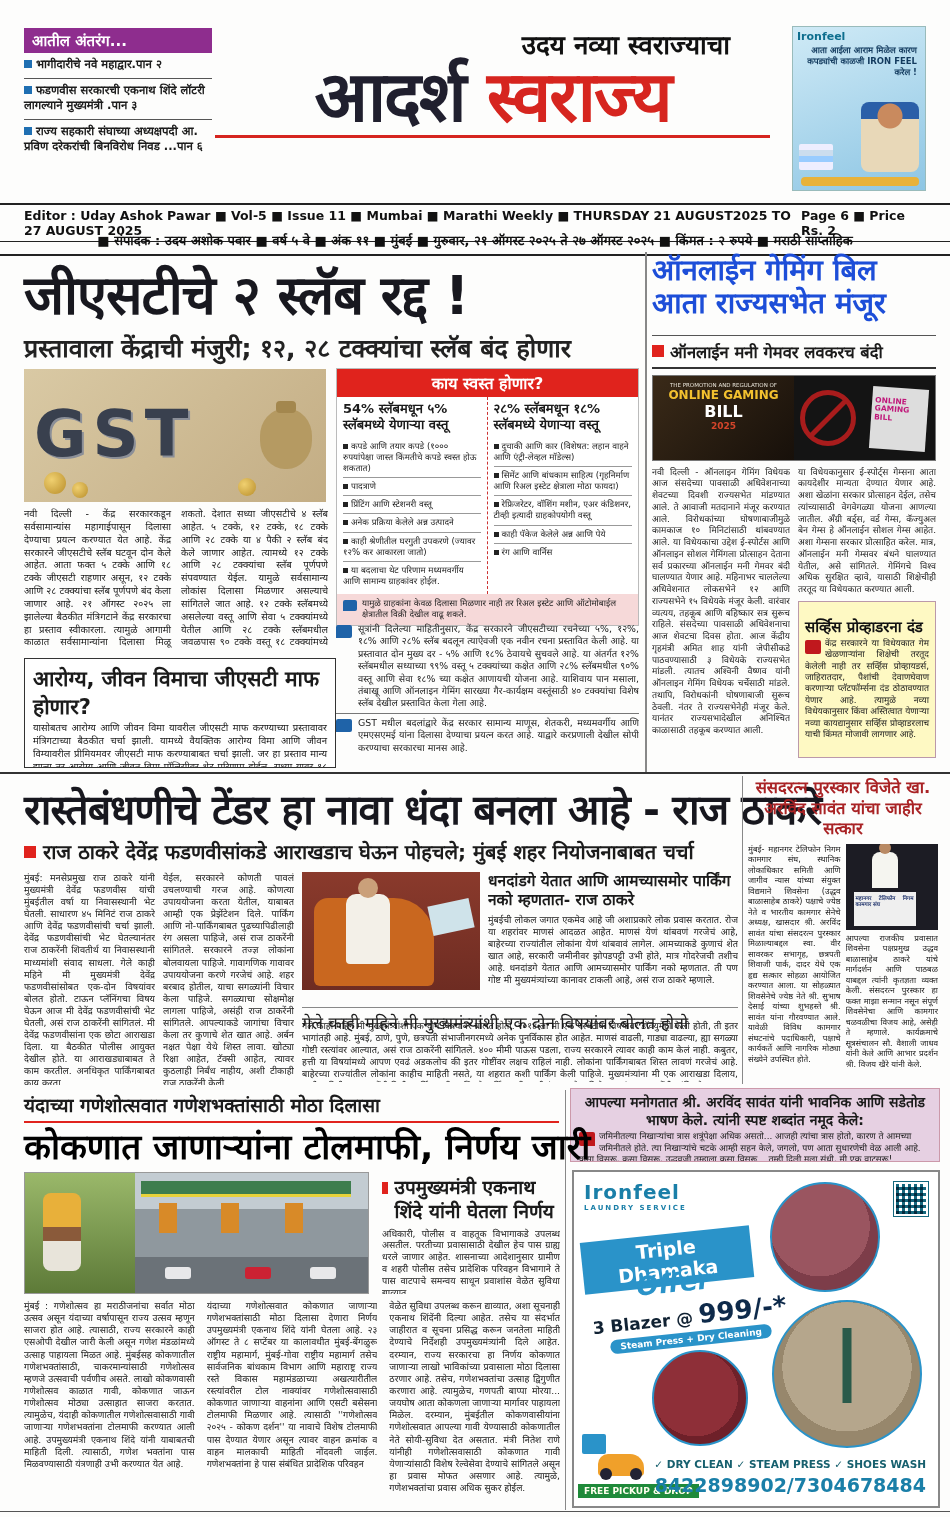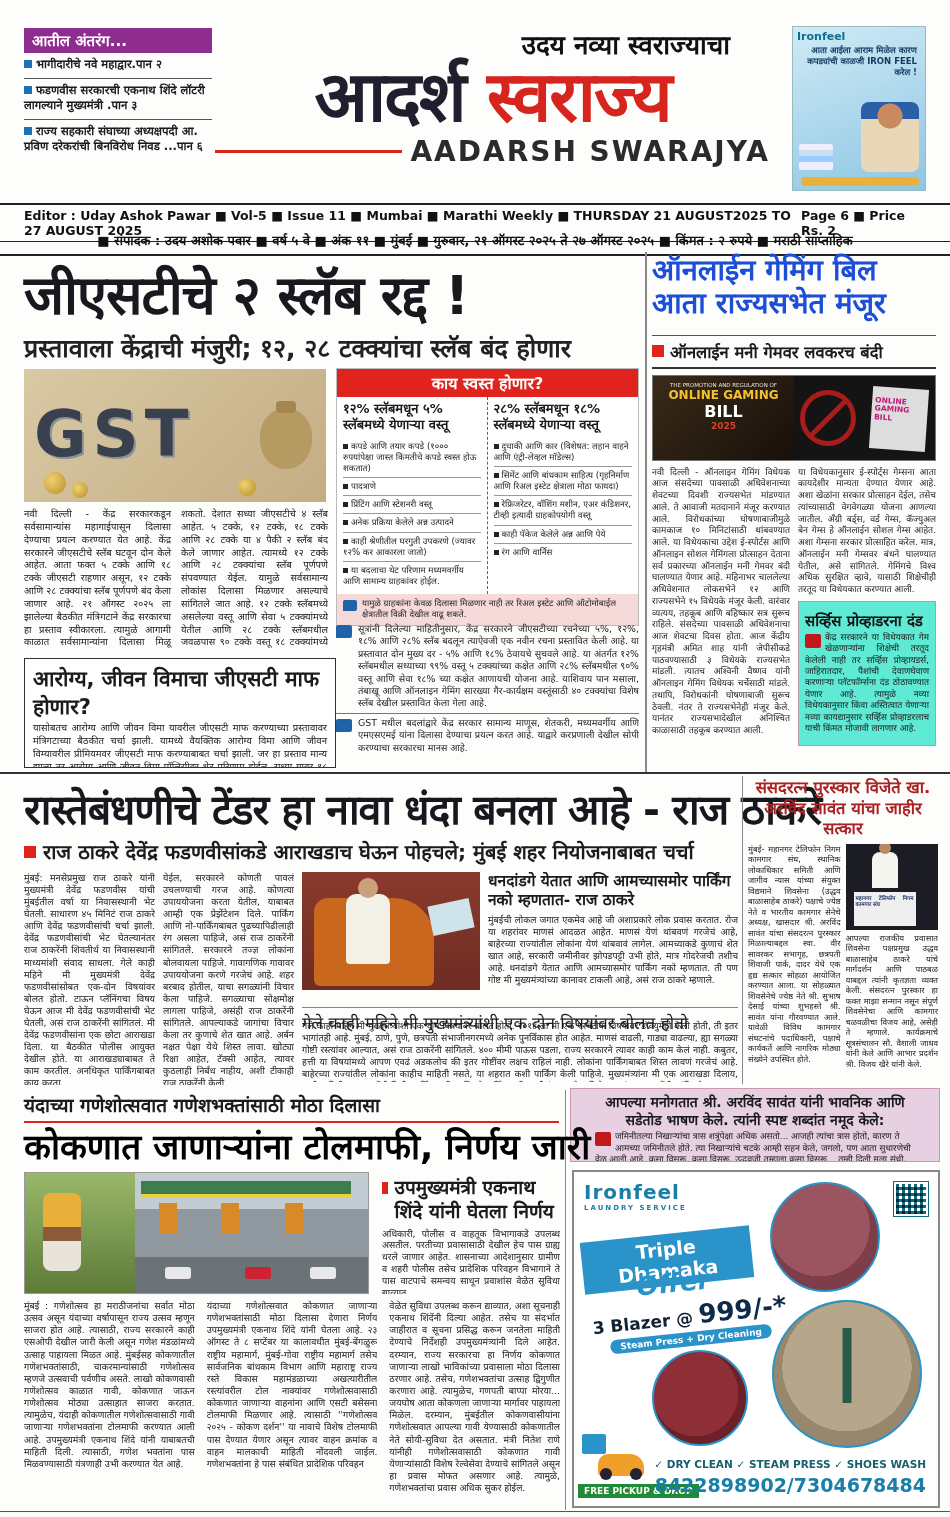--- a/index.html
+++ b/index.html
@@ -71,21 +71,21 @@
   .gp-left .t1 { font-size:5.5px; color:#e8e3d8; }
   .gp-left .t2 { font-size:12px; font-weight:800; }
   .gp-left .t3 { font-size:16px; font-weight:800; color:#fff; }
   .gp-left .t4 { font-size:9px; color:#d4452a; font-weight:bold; }
   .gp-right { width:50%; background:#141414; position:relative; }
   .gp-doc { position:absolute; right:8px; top:12px; width:56px; height:62px; background:#ddd; transform:rotate(4deg); font-size:7.5px; font-weight:800; color:#c0187a; padding:10px 3px; line-height:1.1; }
   .gp-ban { position:absolute; left:6px; top:14px; width:56px; height:56px; border:5px solid #a81c1c; border-radius:50%; }
   .gp-ban:before { content:""; position:absolute; left:-2px; top:21px; width:50px; height:5px; background:#a81c1c; transform:rotate(-45deg); }
   .gaming-body { display:flex; gap:8px; margin-top:6px; }
   .gb-col { width:50%; font-size:8.9px; line-height:1.32; text-align:justify; height:395px; overflow:hidden; }
-  .penalty-box { background:#5eead4; border:1px solid #b9a; padding:10px 6px; margin-top:5px; }
+  .penalty-box { background:#fef9c3; border:1px solid #b9a; padding:16px 6px; margin-top:5px; }
   .penalty-title { font-size:15px; font-weight:800; color:#111; }
   .penalty-body { font-size:8.8px; line-height:1.3; text-align:justify; }
   .pen-ic { float:left; width:16px; height:14px; background:#c0181d; border-radius:2px; margin:2px 4px 0 0; }
 
   .hsep1 { position:absolute; left:0; top:772px; width:950px; border-top:2px solid #333; }
 
   
   .th-headline { position:absolute; left:24px; top:780px; width:715px; font-size:41px; font-weight:800; color:#17171e; white-space:nowrap; letter-spacing:-1px; }
   .th-sub { position:absolute; left:24px; top:838px; width:715px; display:flex; gap:7px; align-items:center; font-size:20px; font-weight:bold; }
   .th-col { position:absolute; top:872px; width:131px; height:213px; font-size:9.3px; line-height:1.3; text-align:justify; overflow:hidden; }
@@ -108,21 +108,21 @@
   .sawant { position:absolute; left:748px; top:778px; width:190px; }
   .sw-headline { color:#a92325; font-size:16.5px; font-weight:800; text-align:center; line-height:1.25; }
   .sw-wrap { display:flex; gap:5px; margin-top:4px; }
   .sw-col { width:50%; font-size:8.2px; line-height:1.28; text-align:justify; height:260px; overflow:hidden; }
   .sw-photo { width:100%; height:86px; background:#1c1c24; position:relative; margin-bottom:3px; overflow:hidden; }
   .podium { position:absolute; left:8px; bottom:4px; width:62px; height:34px; background:#efefef; color:#23366e; font-size:5.5px; font-weight:bold; padding:3px 2px; line-height:1.2; }
   .speaker { position:absolute; left:26px; top:8px; width:26px; height:36px; background:#f5f5f0; border-radius:8px 8px 0 0; }
   .speaker:before { content:""; position:absolute; left:7px; top:-10px; width:12px; height:12px; border-radius:50%; background:#b98a64; }
 
   
-  .pinkbox { position:absolute; left:570px; top:1088px; width:370px; height:74px; background:#e6d0e2; border:1px solid #c9a; padding:4px 24px; overflow:hidden; }
+  .pinkbox { position:absolute; left:570px; top:1088px; width:370px; height:74px; background:#e6d0e2; border:1px solid #c9a; padding:4px 8px; overflow:hidden; }
   .pink-head { text-align:center; font-size:14px; font-weight:800; line-height:1.3; }
   .pink-body { font-size:8.8px; line-height:1.3; margin-top:2px; }
   .pink-ic { float:left; width:16px; height:14px; background:#c0181d; border-radius:2px 2px 0 2px; margin:1px 4px 0 0; }
 
   .vsep3 { position:absolute; left:565px; top:1090px; width:0; height:420px; border-left:1px solid #888; }
 
   
   .toll-kicker { position:absolute; left:24px; top:1092px; width:535px; font-size:19px; font-weight:bold; border-bottom:2px solid #e0231d; padding-bottom:3px; }
   .toll-headline { position:absolute; left:24px; top:1122px; width:535px; font-size:35px; font-weight:800; color:#000000; white-space:nowrap; }
   .toll-photos { position:absolute; left:24px; top:1172px; width:345px; height:122px; display:flex; border:1px solid #999; overflow:hidden; }
@@ -178,21 +178,20 @@
   </div>
 
   <div class="masthead-center">
     <div class="tagline">उदय नव्या स्वराज्याचा</div>
     <div class="mast-title">
       <span class="mast-dark">आदर्श</span>
       <span class="mast-red">स्वराज्य</span>
     </div>
     <div class="mast-en-row">
       <div class="mast-rule"></div>
-      <div class="mast-en">AADARSH SWARAJYA</div>
     </div>
   </div>
 
   <div class="top-ad">
     <div class="brand">Ironfeel</div>
     <div class="adtxt">आता आईला आराम मिळेल कारण कपड्यांची काळजी IRON FEEL करेल !</div>
     <div class="towels"></div>
     <div class="woman"></div>
     <div class="pill"></div>
   </div>
@@ -211,21 +210,21 @@
     <div class="coin" style="left:20px; bottom:8px; width:22px; height:22px;"></div>
     <div class="coin" style="left:48px; bottom:4px; width:16px; height:16px;"></div>
     <div class="coin" style="right:70px; bottom:6px; width:18px; height:18px;"></div>
     <div class="moneybag"></div>
   </div>
 
   <div class="infobox">
     <div class="infobox-title">काय स्वस्त होणार?</div>
     <div class="infobox-cols">
       <div class="infobox-col left">
-        <div class="ib-heading">१२% स्लॅबमधून ५% स्लॅबमध्ये येणाऱ्या वस्तू</div>
+        <div class="ib-heading">54% स्लॅबमधून ५% स्लॅबमध्ये येणाऱ्या वस्तू</div>
         <div class="ib-item"><span class="ib-sq"></span><span>कपडे आणि तयार कपडे (१००० रुपयांपेक्षा जास्त किंमतीचे कपडे स्वस्त होऊ शकतात)</span></div>
         <div class="ib-item"><span class="ib-sq"></span><span>पादत्राणे</span></div>
         <div class="ib-item"><span class="ib-sq"></span><span>प्रिंटिंग आणि स्टेशनरी वस्तू</span></div>
         <div class="ib-item"><span class="ib-sq"></span><span>अनेक प्रक्रिया केलेले अन्न उत्पादने</span></div>
         <div class="ib-item"><span class="ib-sq"></span><span>काही श्रेणीतील घरगुती उपकरणे (ज्यावर १२% कर आकारला जातो)</span></div>
         <div class="ib-item"><span class="ib-sq"></span><span>या बदलाचा थेट परिणाम मध्यमवर्गीय आणि सामान्य ग्राहकांवर होईल.</span></div>
       </div>
       <div class="infobox-col">
         <div class="ib-heading">२८% स्लॅबमधून १८% स्लॅबमध्ये येणाऱ्या वस्तू</div>
         <div class="ib-item"><span class="ib-sq"></span><span>दुचाकी आणि कार (विशेषत: लहान वाहने आणि एंट्री-लेव्हल मॉडेल्स)</span></div>

